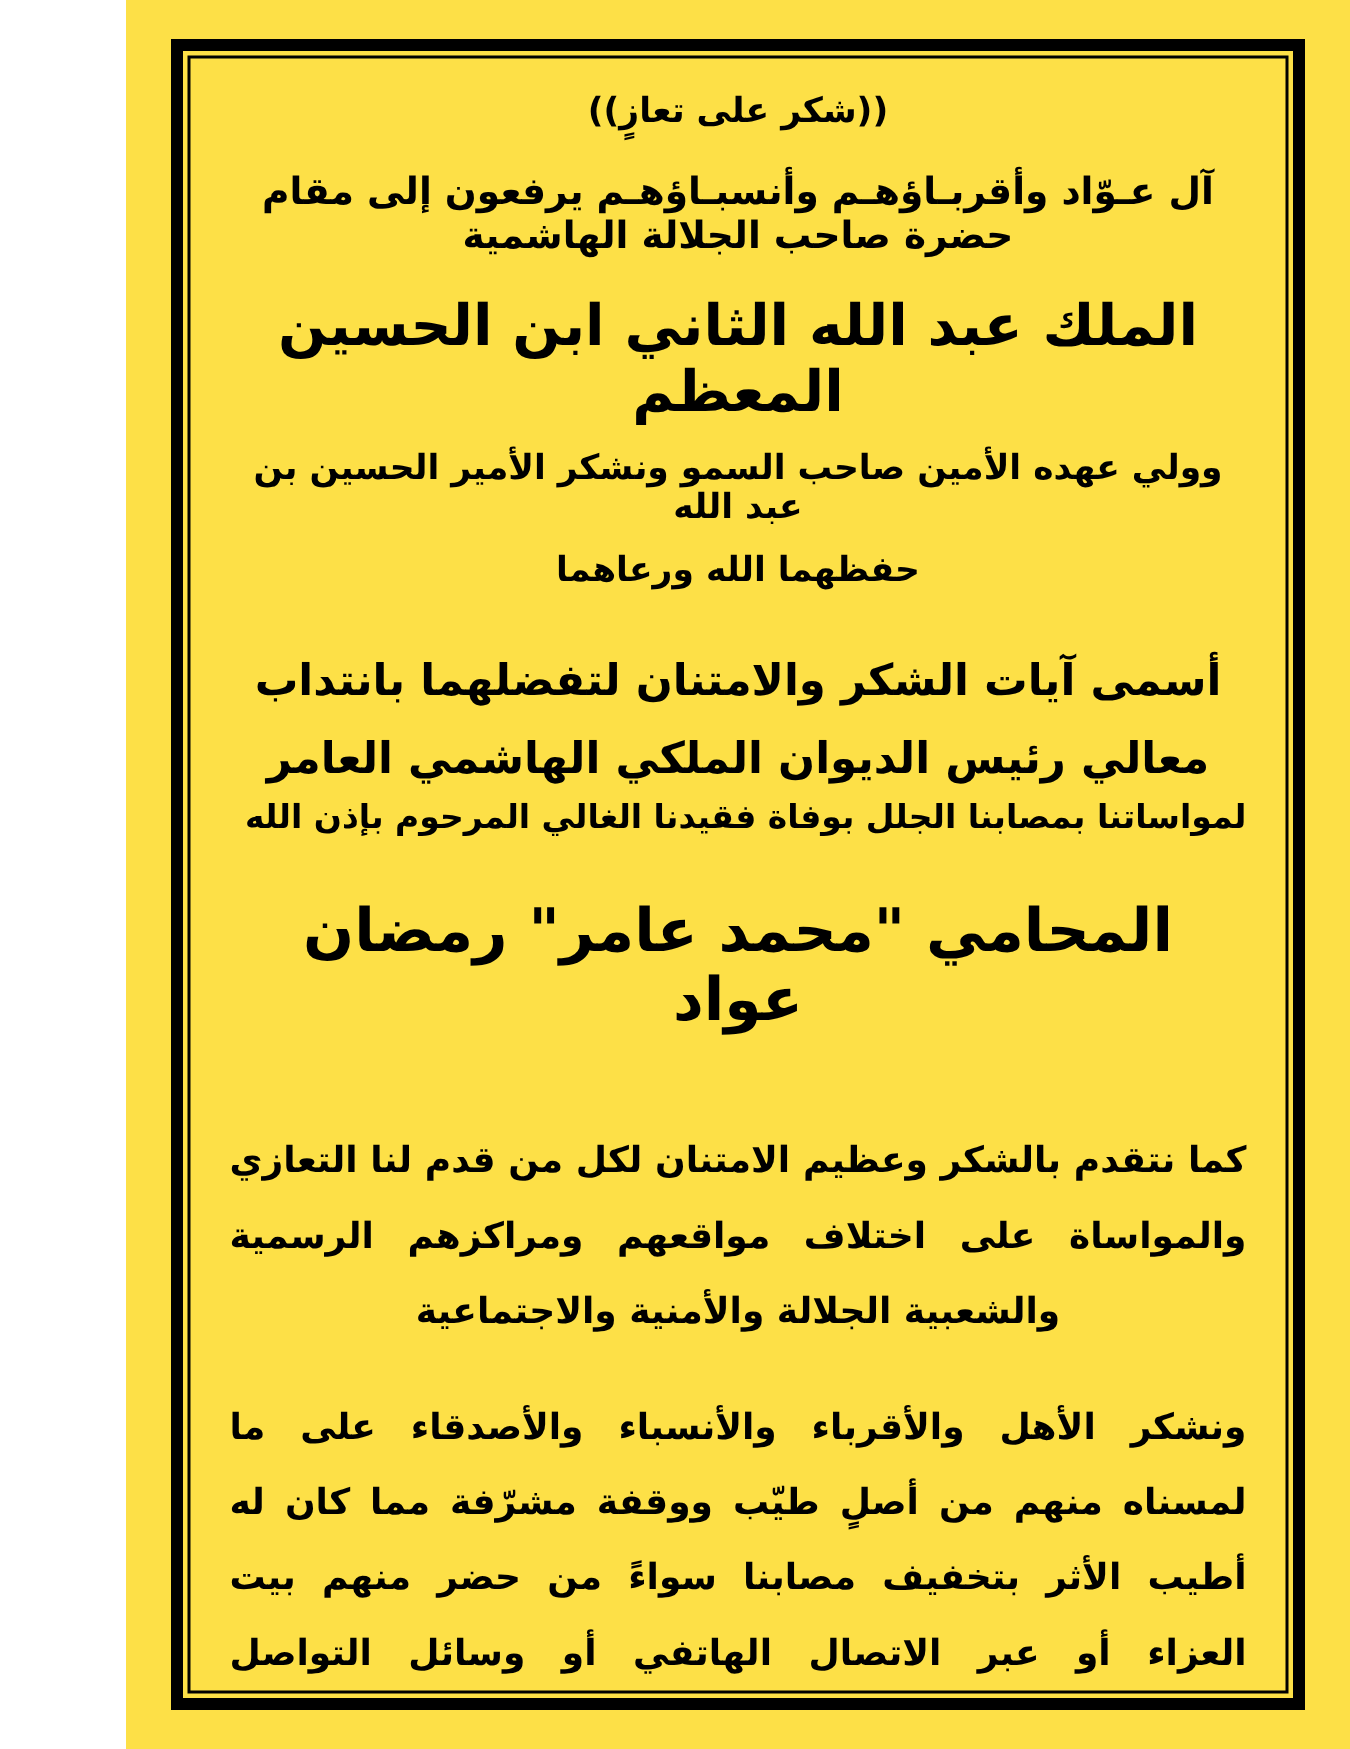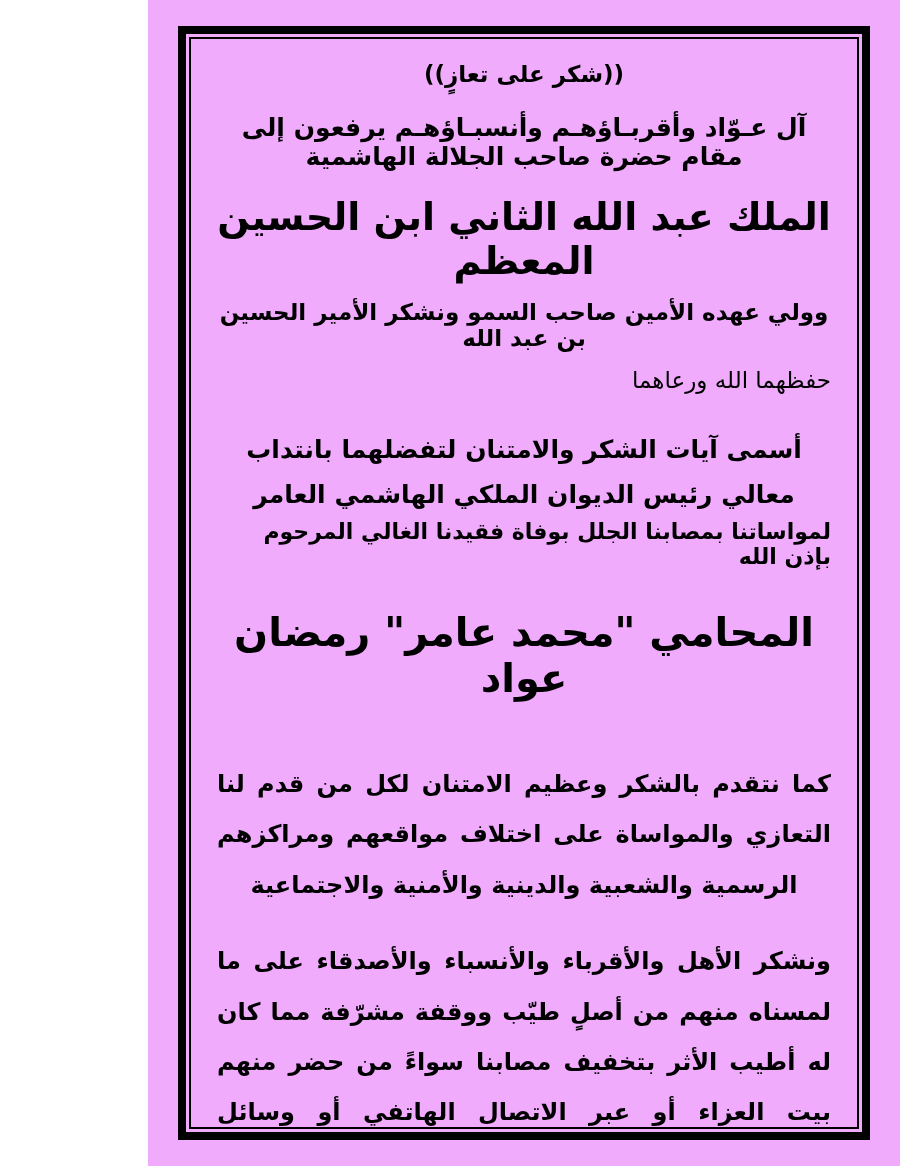--- a/index.html
+++ b/index.html
@@ -8,25 +8,25 @@
     background: #ffffff;
   }
   body {
     width: 900px;
     height: 1166px;
     font-family: "DejaVu Sans", sans-serif;
     color: #000000;
     overflow: hidden;
   }
   .page {
-    width: 752px;
+    width: 816px;
     height: 1166px;
     box-sizing: border-box;
     padding: 26px 30px;
-    background: #f0abfc;
+    background: #fde047;
   }
   .frame-outer {
     box-sizing: border-box;
     width: 100%;
     height: 100%;
     border: 8px solid #000000;
     padding: 3px;
   }
   .frame-inner {
     box-sizing: border-box;
@@ -59,27 +59,28 @@
     font-family: "DejaVu Sans", sans-serif;
     margin: 6px 0 16px 0;
   }
   .crown-prince {
     text-align: center;
     font-size: 23px;
     font-weight: bold;
     margin: 0 0 16px 0;
   }
   .blessing {
+    text-align: center;
     font-size: 23px;
-    font-weight: normal;
+    font-weight: bold;
     margin: 0 0 34px 0;
   }
   .gratitude {
     text-align: center;
-    font-size: 25px;
+    font-size: 29px;
     font-weight: bold;
     line-height: 1.8;
     margin: 0 0 2px 0;
   }
   .envoy-name {
     text-align: center;
     font-size: 24px;
     font-weight: bold;
     margin: 0 0 48px 0;
   }
@@ -124,19 +125,19 @@
 
       <div class="blessing">حفظهما الله ورعاهما</div>
 
       <div class="gratitude">أسمى آيات الشكر والامتنان لتفضلهما بانتداب معالي رئيس الديوان الملكي الهاشمي العامر</div>
 
 
       <div class="condolence-intro">لمواساتنا بمصابنا الجلل بوفاة فقيدنا الغالي المرحوم بإذن الله</div>
 
       <div class="deceased-name">المحامي "محمد عامر" رمضان عواد</div>
 
-      <div class="para">كما نتقدم بالشكر وعظيم الامتنان لكل من قدم لنا التعازي والمواساة على اختلاف مواقعهم ومراكزهم الرسمية والشعبية والدينية والأمنية والاجتماعية</div>
+      <div class="para">كما نتقدم بالشكر وعظيم الامتنان لكل من قدم لنا التعازي والمواساة على اختلاف مواقعهم ومراكزهم الرسمية والشعبية الجلالة والأمنية والاجتماعية</div>
 
       <div class="para para-tight">ونشكر الأهل والأقرباء والأنسباء والأصدقاء على ما لمسناه منهم من أصلٍ طيّب ووقفة مشرّفة مما كان له أطيب الأثر بتخفيف مصابنا سواءً من حضر منهم بيت العزاء أو عبر الاتصال الهاتفي أو وسائل التواصل الاجتماعي ومن تكبّد منهم عناء السفر للقيام بالتعزية</div>
 
     </div>
   </div>
 </div>
 
 </body></html>

